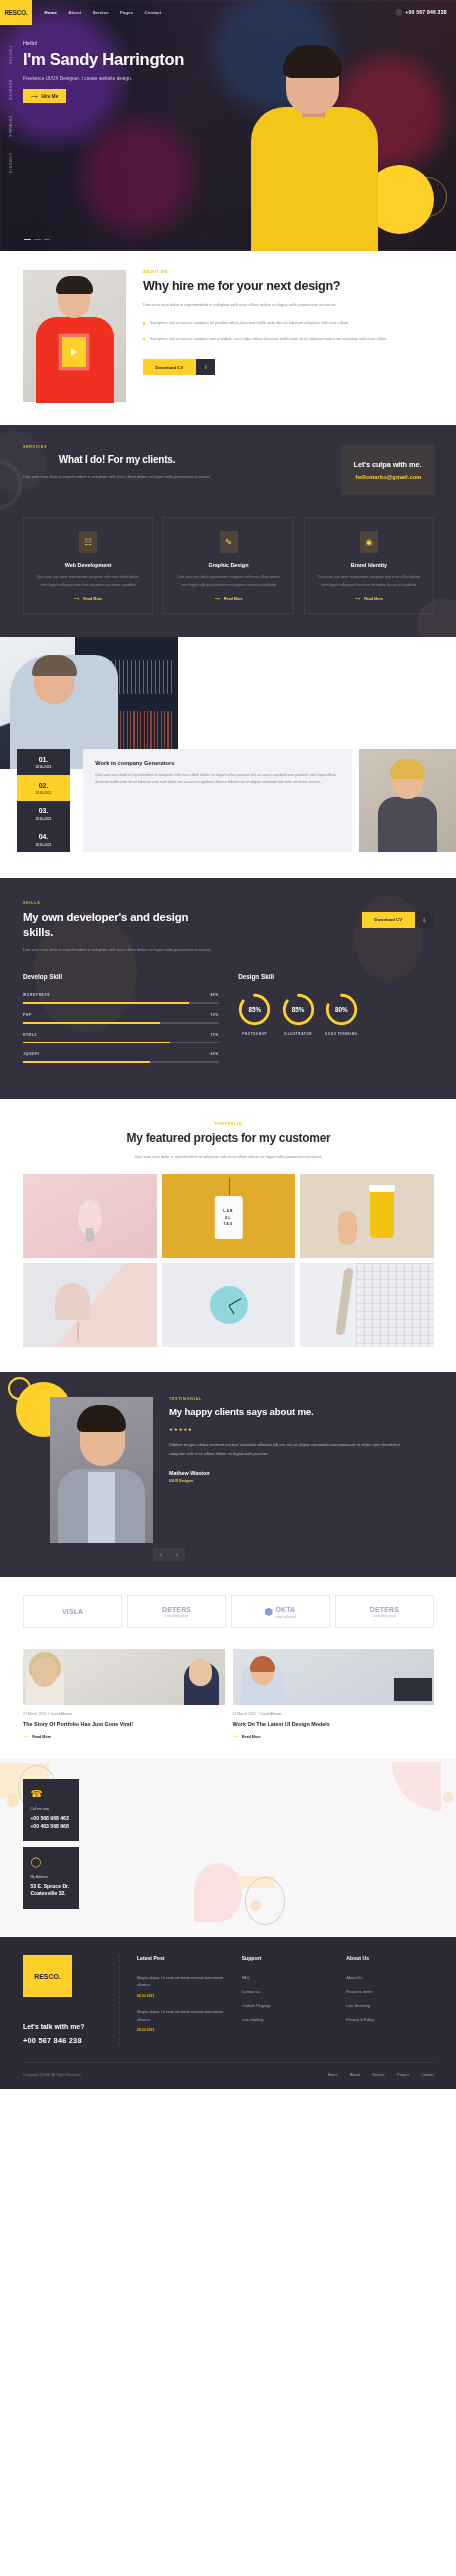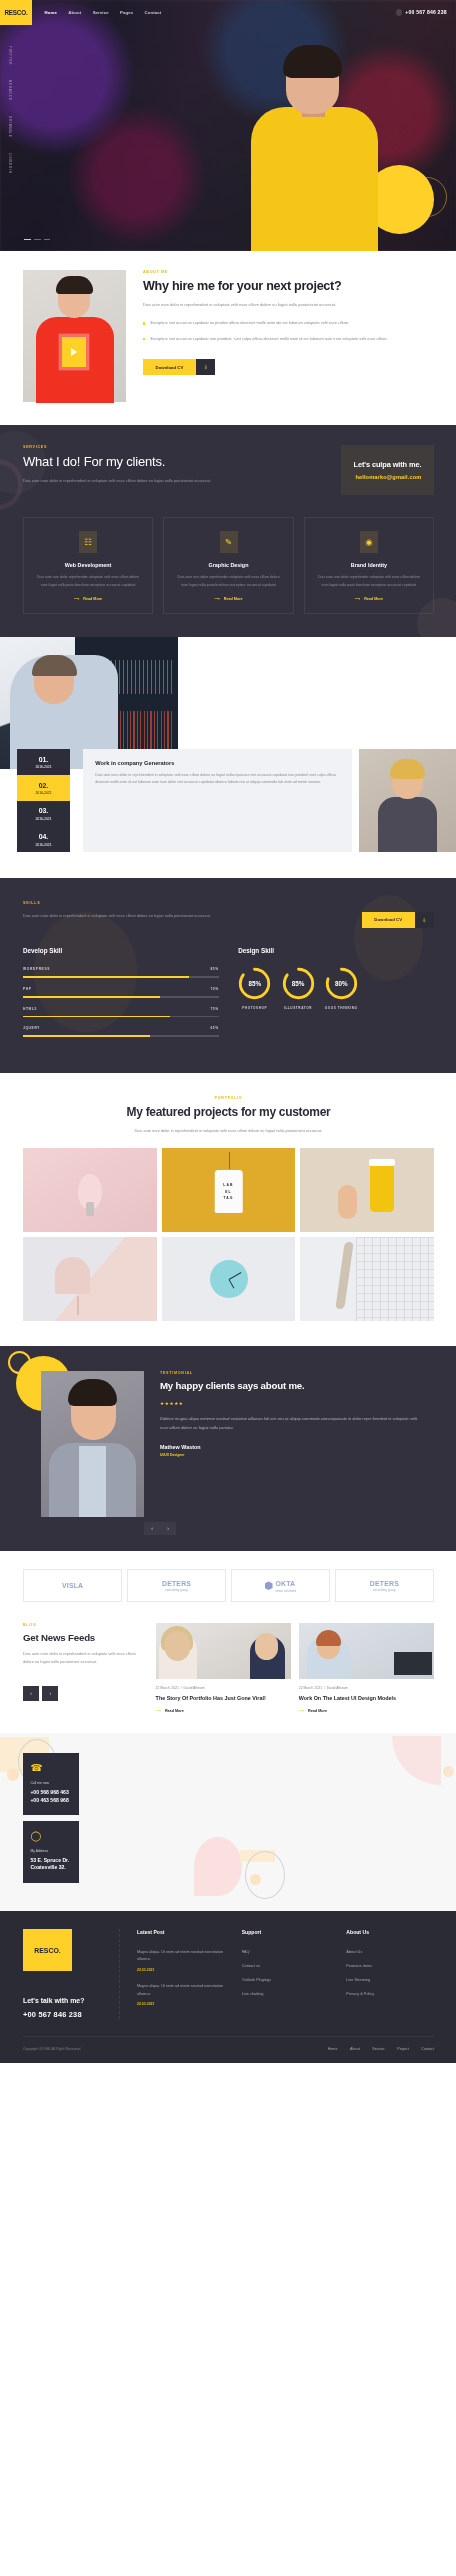--- a/index.html
+++ b/index.html
@@ -142,21 +142,21 @@
 
   
   .services {
     background: #33313e; padding: 19.4px 23px 23px; position: relative; overflow: hidden;
   }
   .svc-blob1 { position: absolute; left: -17px; top: 5.7px; width: 63px; height: 63px; border-radius: 50%; background: rgba(255,255,255,.03); }
   .svc-blob2 { position: absolute; left: -28.5px; top: 34px; width: 51px; height: 51px; border-radius: 50%; border: 5.7px solid rgba(160,110,120,.14); }
   .svc-blob3 { position: absolute; right: -11.4px; bottom: -11.4px; width: 51px; height: 51px; border-radius: 50%; background: rgba(180,130,130,.1); }
   .svc-head { display: flex; }
   .svc-head-left { width: 188px; }
-  .svc-title { color: #fff; font-size: 13px; font-weight: 400; line-height: 1.25; margin-top: 5.1px; letter-spacing: -0.2px; }
+  .svc-title { color: #fff; font-size: 10px; font-weight: 700; line-height: 1.25; margin-top: 5.1px; letter-spacing: -0.2px; text-align: center; }
   .svc-desc { color: #9b98a6; font-size: 3.9px; line-height: 2.1; margin-top: 6.9px; }
   .talk-box {
     margin-left: auto; background: rgba(255,208,40,.07); padding: 15px 12.6px;
     text-align: right; align-self: flex-start;
   }
   .talk-title { color: #fff; font-size: 7.4px; font-weight: 800; letter-spacing: -0.1px; }
   .talk-mail { color: #FFD028; font-size: 5.7px; font-weight: 700; margin-top: 5.7px; letter-spacing: 0.1px; }
   .svc-cards { display: flex; gap: 10.3px; margin-top: 22px; }
   .svc-card {
     flex: 1; border: 0.6px solid rgba(255,255,255,.07); padding: 12.6px 10.3px 11.4px; text-align: center;
@@ -257,21 +257,21 @@
   .pf-5 .clock { position: absolute; left: 50%; top: 50%; transform: translate(-50%,-50%); width: 38px; height: 38px; border-radius: 50%; background: #8fd6dd; }
   .pf-5 .h1 { position: absolute; left: 50%; top: 50%; width: 13.7px; height: 0.9px; background: #2b3b3d; transform-origin: 0 50%; transform: rotate(-30deg); }
   .pf-5 .h2 { position: absolute; left: 50%; top: 50%; width: 9.7px; height: 0.9px; background: #2b3b3d; transform-origin: 0 50%; transform: rotate(60deg); }
   .pf-6 { background: #edeef1; }
   .pf-6 .tile { position: absolute; right: 0; top: 0; width: 58%; height: 100%;
     background-image: linear-gradient(#d9dadd 0.6px, transparent 0.6px), linear-gradient(90deg,#d9dadd 0.6px, transparent 0.6px);
     background-size: 8px 8px; }
   .pf-6 .rail { position: absolute; left: 30%; top: 6%; width: 9px; height: 80%; background: #cfc3b4; border-radius: 5.7px; transform: skewX(-8deg); }
 
   
-  .testi { background: #33313e; position: relative; padding: 0 8px 16px; overflow: hidden; }
+  .testi { background: #33313e; position: relative; padding: 0 17px 16px; overflow: hidden; }
   .testi-circ { position: absolute; left: 16px; top: 10.3px; width: 55px; height: 55px; border-radius: 50%; background: #FFD028; }
   .testi-ring { position: absolute; left: 8px; top: 4.6px; width: 23px; height: 23px; border-radius: 50%; border: 2.3px solid #FFD028; }
   .testi-in { display: flex; padding-top: 25px; position: relative; z-index: 2; }
   .testi-img {
     width: 103px; height: 146px; flex: none; margin-left: 33px;
     background: linear-gradient(160deg,#9b9aa2,#7e7d86); position: relative; overflow: hidden;
   }
   .ti-head { position: absolute; left: 30px; top: 13.7px; width: 45px; height: 55px; background: #e8b896; border-radius: 22px; }
   .ti-hair { position: absolute; left: 27px; top: 8px; width: 49px; height: 27px; background: #241a16; border-radius: 24.5px 24.5px 6.9px 6.9px; }
   .ti-suit { position: absolute; left: 8px; top: 72px; width: 87px; height: 74px; background: #9aa0ad; border-radius: 23px 23px 0 0; }
@@ -410,38 +410,47 @@
     <div class="hero-circle"></div>
     <div class="hero-ring"></div>
 
     <div class="hero-person">
       <div class="hp-body"></div>
       <div class="hp-neck"></div>
       <div class="hp-head"></div>
       <div class="hp-hair"></div>
     </div>
 
+    <div class="hero-inner">
+      <div class="hello">Hello!</div>
+      <h1 class="hero-title">I'm Sandy Harrington</h1>
+      <div class="hero-sub">Freelance UI/UX Designer. I create website design.</div>
+      <button class="hire-btn">
+        <span>⟶</span>
+        <span>Hire Me</span>
+      </button>
+    </div>
 
     <div class="hero-dots">
       <i class="on"></i>
       <i></i>
       <i></i>
     </div>
   </section>
 
   <section class="about">
     <div class="about-img">
       <div class="ai-body"></div>
       <div class="ai-head"></div>
       <div class="ai-hair"></div>
       <div class="ai-play"></div>
     </div>
     <div>
       <div class="kicker">ABOUT ME</div>
-      <h2 class="sec-title">Why hire me for your next project?</h2>
+      <h2 class="sec-title">Why hire me for your next design?</h2>
       <p class="sec-desc">Duis aute irure dolor in reprehenderit in voluptate velit esse cillum dolore eu fugiat nulla pariatursint occaecat.</p>
       <div class="bullets">
         <div class="bullet">
           <span class="dot"></span>
           <p>Excepteur sint occaecat cupidatat no proiden officia deserunt mollit anim ide est laborum voluptate velit esse cillum.</p>
         </div>
         <div class="bullet">
           <span class="dot"></span>
           <p>Excepteur sint occaecat cupidatat non proident, sunt culpa officia deserunt mollit anim id est laborum aute irure voluptate velit esse cillum.</p>
         </div>
@@ -541,20 +550,21 @@
       </div>
     </div>
   </section>
 
   <section class="skills">
     <div class="sk-blob"></div>
     <div class="sk-blob2"></div>
     <div class="sk-head">
       <div class="sk-head-left">
         <div class="kicker">SKILLS</div>
+        <h2 class="sk-title">My own developer's and design skills.</h2>
         <p class="sk-desc">Duis aute irure dolor in reprehenderit in voluptate velit esse cillum dolore eu fugiat nulla pariatursint occaecat.</p>
       </div>
       <div class="cv-btn sk-cv">
         <span class="lbl">Download CV</span>
         <span class="ic">⇩</span>
       </div>
     </div>
 
     <div class="sk-grid">
       <div class="sk-col">
@@ -712,29 +722,20 @@
         </span>
       </div>
     </div>
     <div class="cl-box">
       <div class="cl-main thin">DETERS</div>
       <div class="cl-sub">consulting group</div>
     </div>
   </section>
 
   <section class="blog">
-    <div class="blog-left">
-      <div class="kicker">BLOG</div>
-      <h2 class="blog-title">Get News Feeds</h2>
-      <p class="blog-desc">Duis aute irure dolor in reprehenderit in voluptate velit esse cillum dolore eu fugiat nulla pariatursint occaecat.</p>
-      <div class="blog-nav">
-        <div>‹</div>
-        <div>›</div>
-      </div>
-    </div>
     <div class="posts">
       <div class="post">
         <div class="post-img pi-a">
           <div class="w1"></div>
             <div class="w1r"></div>
             <div class="w1h"></div>
           <div class="w2"></div>
             <div class="w2h"></div>
         </div>
         <div class="post-meta">

